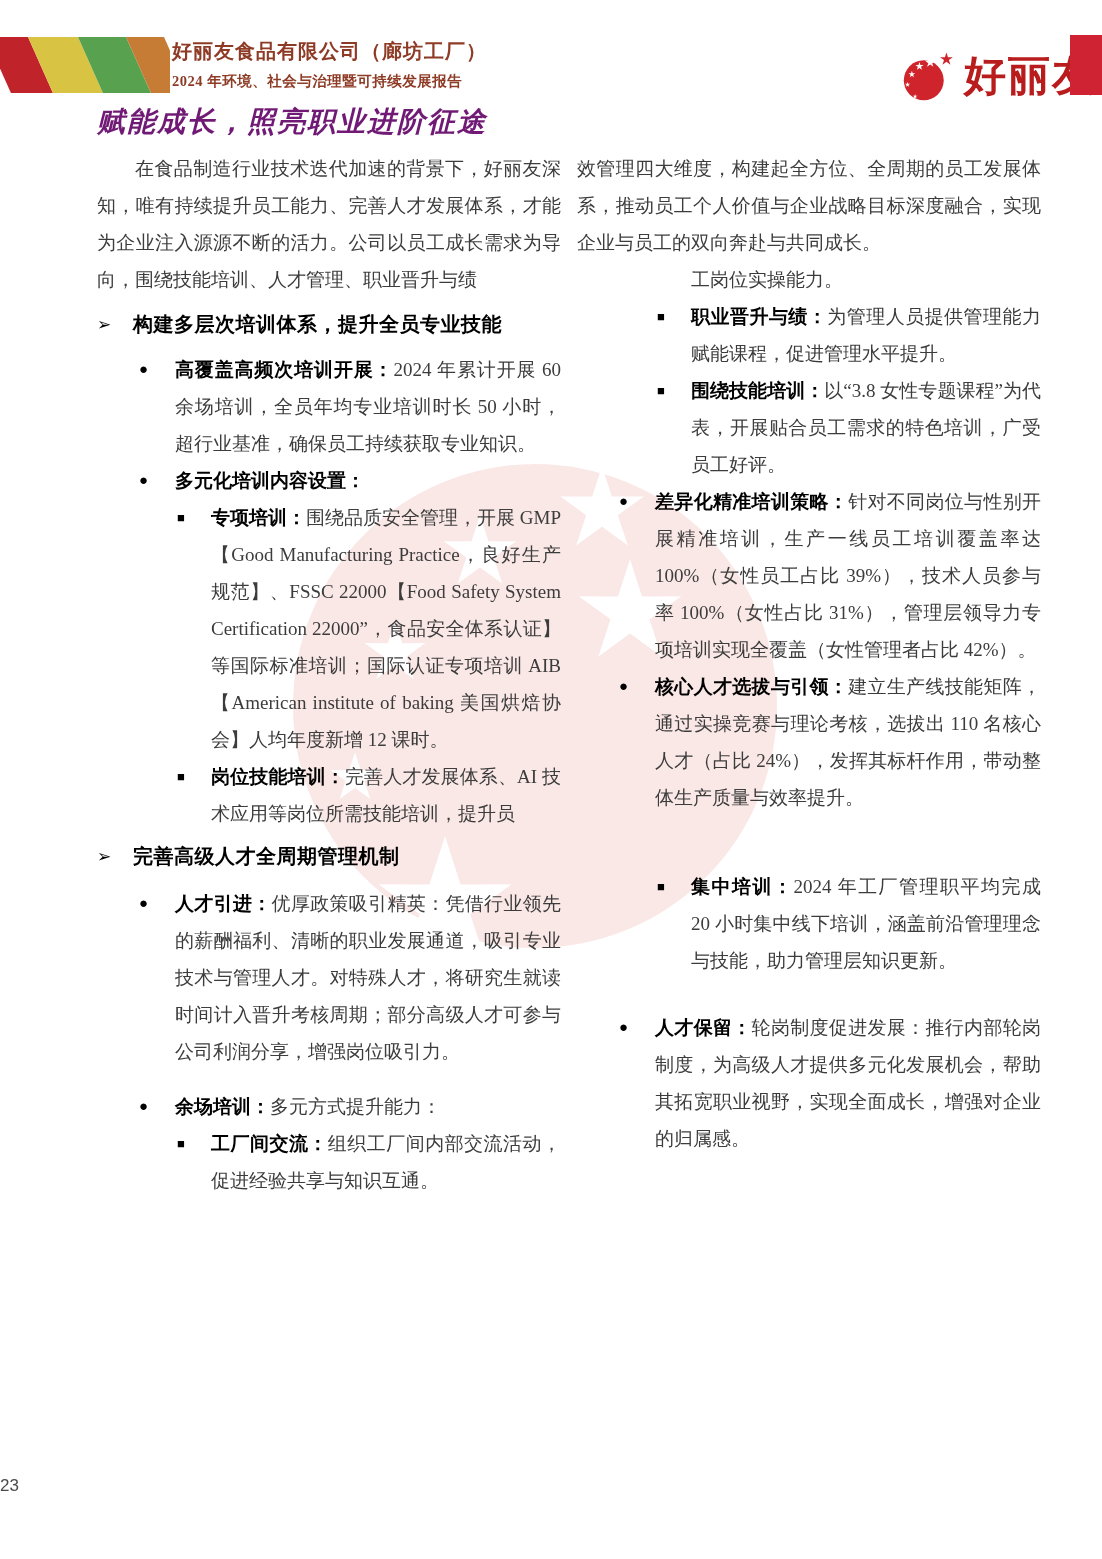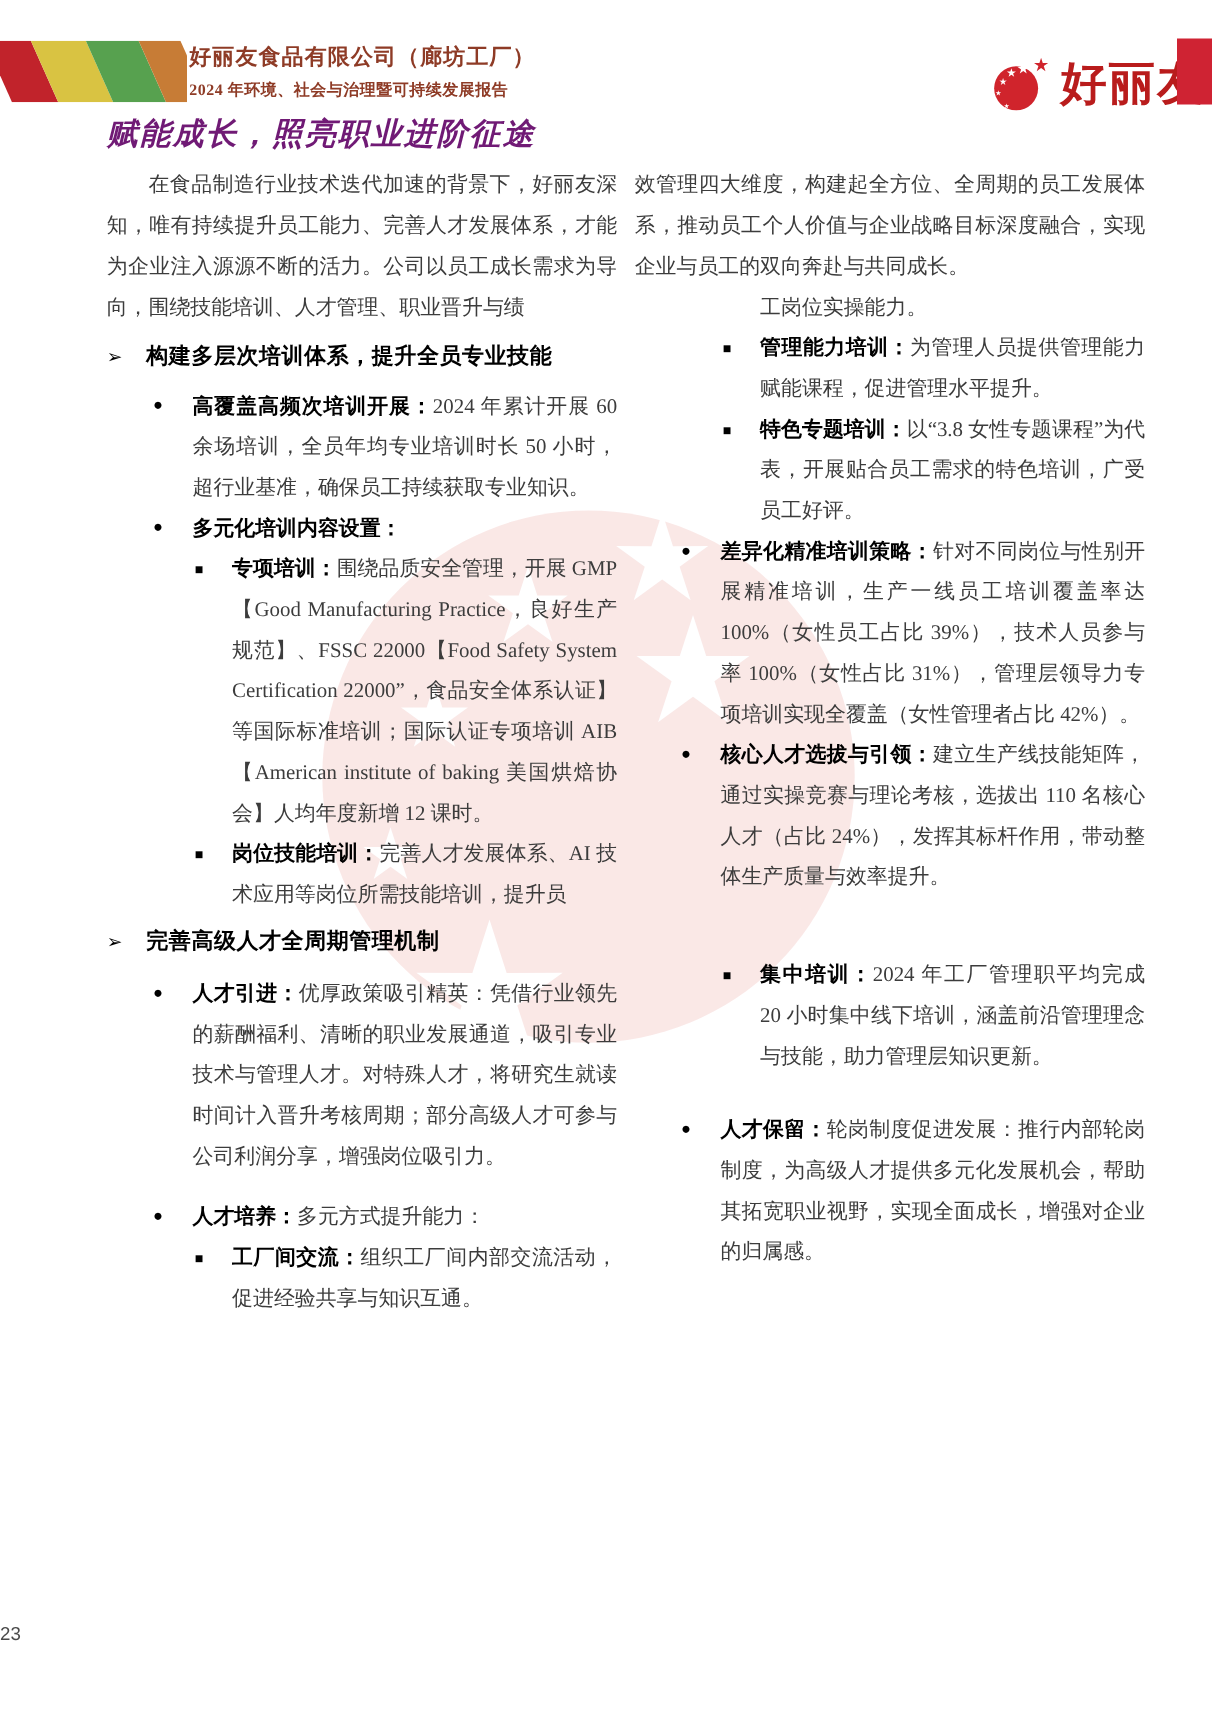--- a/index.html
+++ b/index.html
@@ -137,42 +137,42 @@
       <p>完善高级人才全周期管理机制</p>
     </div>
 
     <div class="row l1 m-intake">
       <span class="mk dot">●</span>
       <p class="bt"><b>人才引进：</b><span>优厚政策吸引精英：凭借行业领先的薪酬福利、清晰的职业发展通道，吸引专业技术与管理人才。对特殊人才，将研究生就读时间计入晋升考核周期；部分高级人才可参与公司利润分享，增强岗位吸引力。</span></p>
     </div>
 
     <div class="row l1 m-train">
       <span class="mk dot">●</span>
-      <p class="bt"><b>人才培养：</b><span>多元方式提升能力：</span></p>
+      <p class="bt"><b>余场培训：</b><span>多元方式提升能力：</span></p>
     </div>
 
     <div class="row l2">
       <span class="mk sq">■</span>
       <p class="bt"><b>工厂间交流：</b><span>组织工厂间内部交流活动，促进经验共享与知识互通。</span></p>
     </div>
   </section>
 
   <section class="col right">
     <p>效管理四大维度，构建起全方位、全周期的员工发展体系，推动员工个人价值与企业战略目标深度融合，实现企业与员工的双向奔赴与共同成长。</p>
 
     <p class="cont m-cont">工岗位实操能力。</p>
 
     <div class="row l2">
       <span class="mk sq">■</span>
-      <p class="bt"><b>管理能力培训：</b><span>为管理人员提供管理能力赋能课程，促进管理水平提升。</span></p>
+      <p class="bt"><b>职业晋升与绩：</b><span>为管理人员提供管理能力赋能课程，促进管理水平提升。</span></p>
     </div>
 
     <div class="row l2">
       <span class="mk sq">■</span>
-      <p class="bt"><b>特色专题培训：</b><span>以“3.8 女性专题课程”为代表，开展贴合员工需求的特色培训，广受员工好评。</span></p>
+      <p class="bt"><b>围绕技能培训：</b><span>以“3.8 女性专题课程”为代表，开展贴合员工需求的特色培训，广受员工好评。</span></p>
     </div>
 
     <div class="row l1">
       <span class="mk dot">●</span>
       <p class="bt"><b>差异化精准培训策略：</b><span>针对不同岗位与性别开展精准培训，生产一线员工培训覆盖率达 100%（女性员工占比 39%），技术人员参与率 100%（女性占比 31%），管理层领导力专项培训实现全覆盖（女性管理者占比 42%）。</span></p>
     </div>
 
     <div class="row l1">
       <span class="mk dot">●</span>
       <p class="bt"><b>核心人才选拔与引领：</b><span>建立生产线技能矩阵，通过实操竞赛与理论考核，选拔出 110 名核心人才（占比 24%），发挥其标杆作用，带动整体生产质量与效率提升。</span></p>

